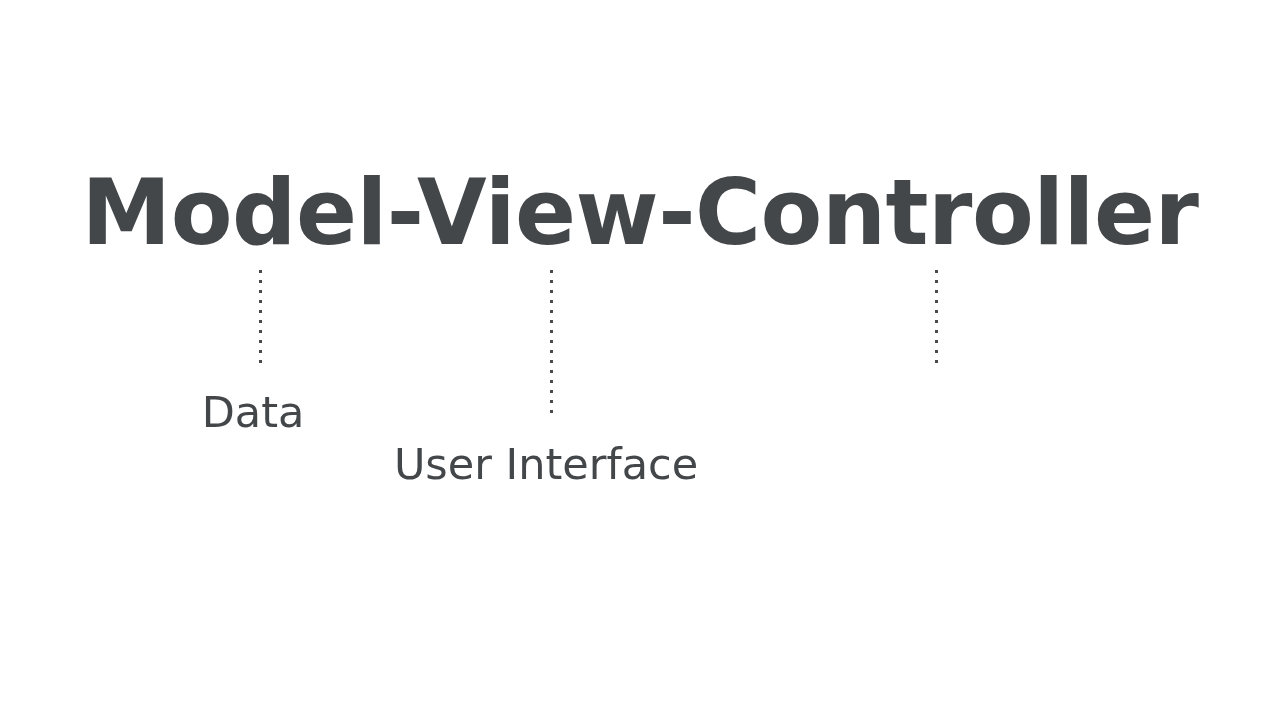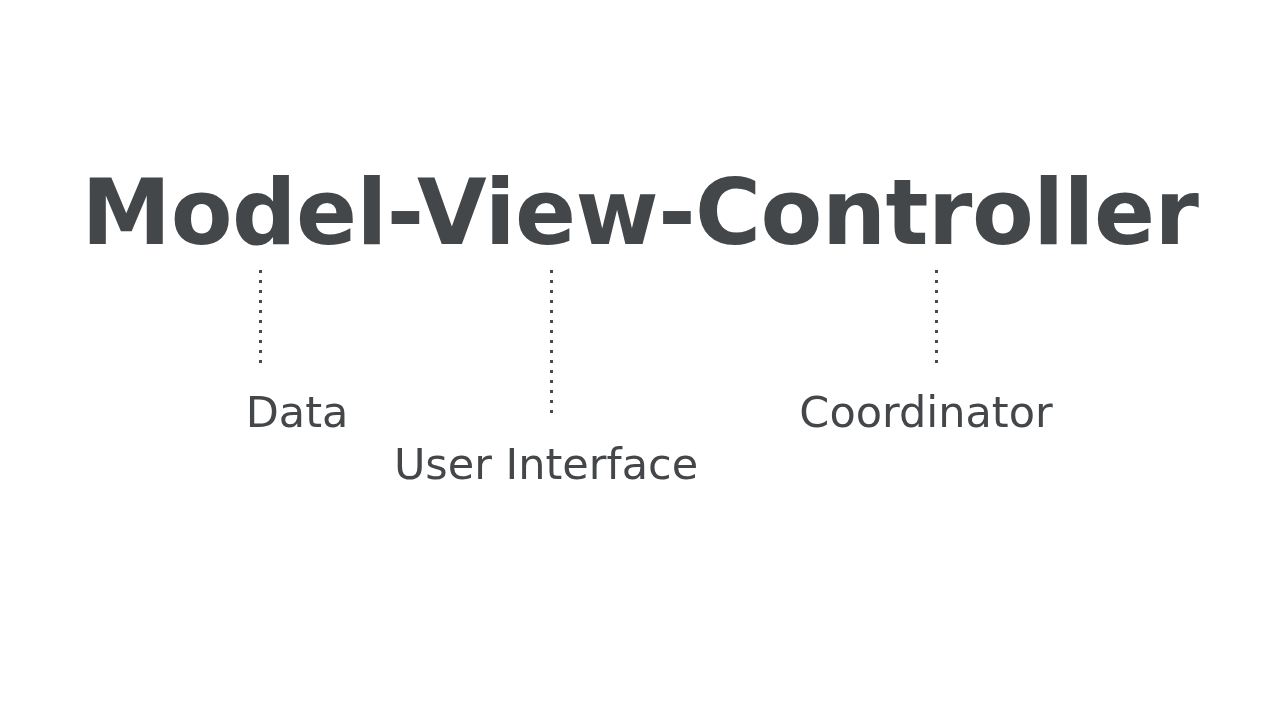--- a/index.html
+++ b/index.html
@@ -60,34 +60,33 @@
     position: absolute;
     font-family: "DejaVu Sans", sans-serif;
     font-weight: 400;
     font-size: 43px;
     line-height: 50px;
     color: #44474a;
     white-space: nowrap;
     text-align: center;
     transform: translateX(-50%);
   }
-  .label-data        { left: 253px; top: 387px; margin-left: 44px; }
+  .label-data        { left: 253px; top: 387px; }
   .label-ui          { left: 546px; top: 439px; text-align: right; }
   .label-coordinator { left: 926px; top: 387px; }
 </style>
 </head>
 <body>
 
 <div id="slide">
 
   <div class="title">Model-View-Controller</div>
 
   <div class="leader leader-model"></div>
   <div class="leader leader-view"></div>
   <div class="leader leader-controller"></div>
 
   <div class="label label-data">Data</div>
 
   <div class="label label-ui">User Interface</div>
 
-  <div class="label label-coordinator">Coordinator</div>
 
 </div>
 
 </body></html>

